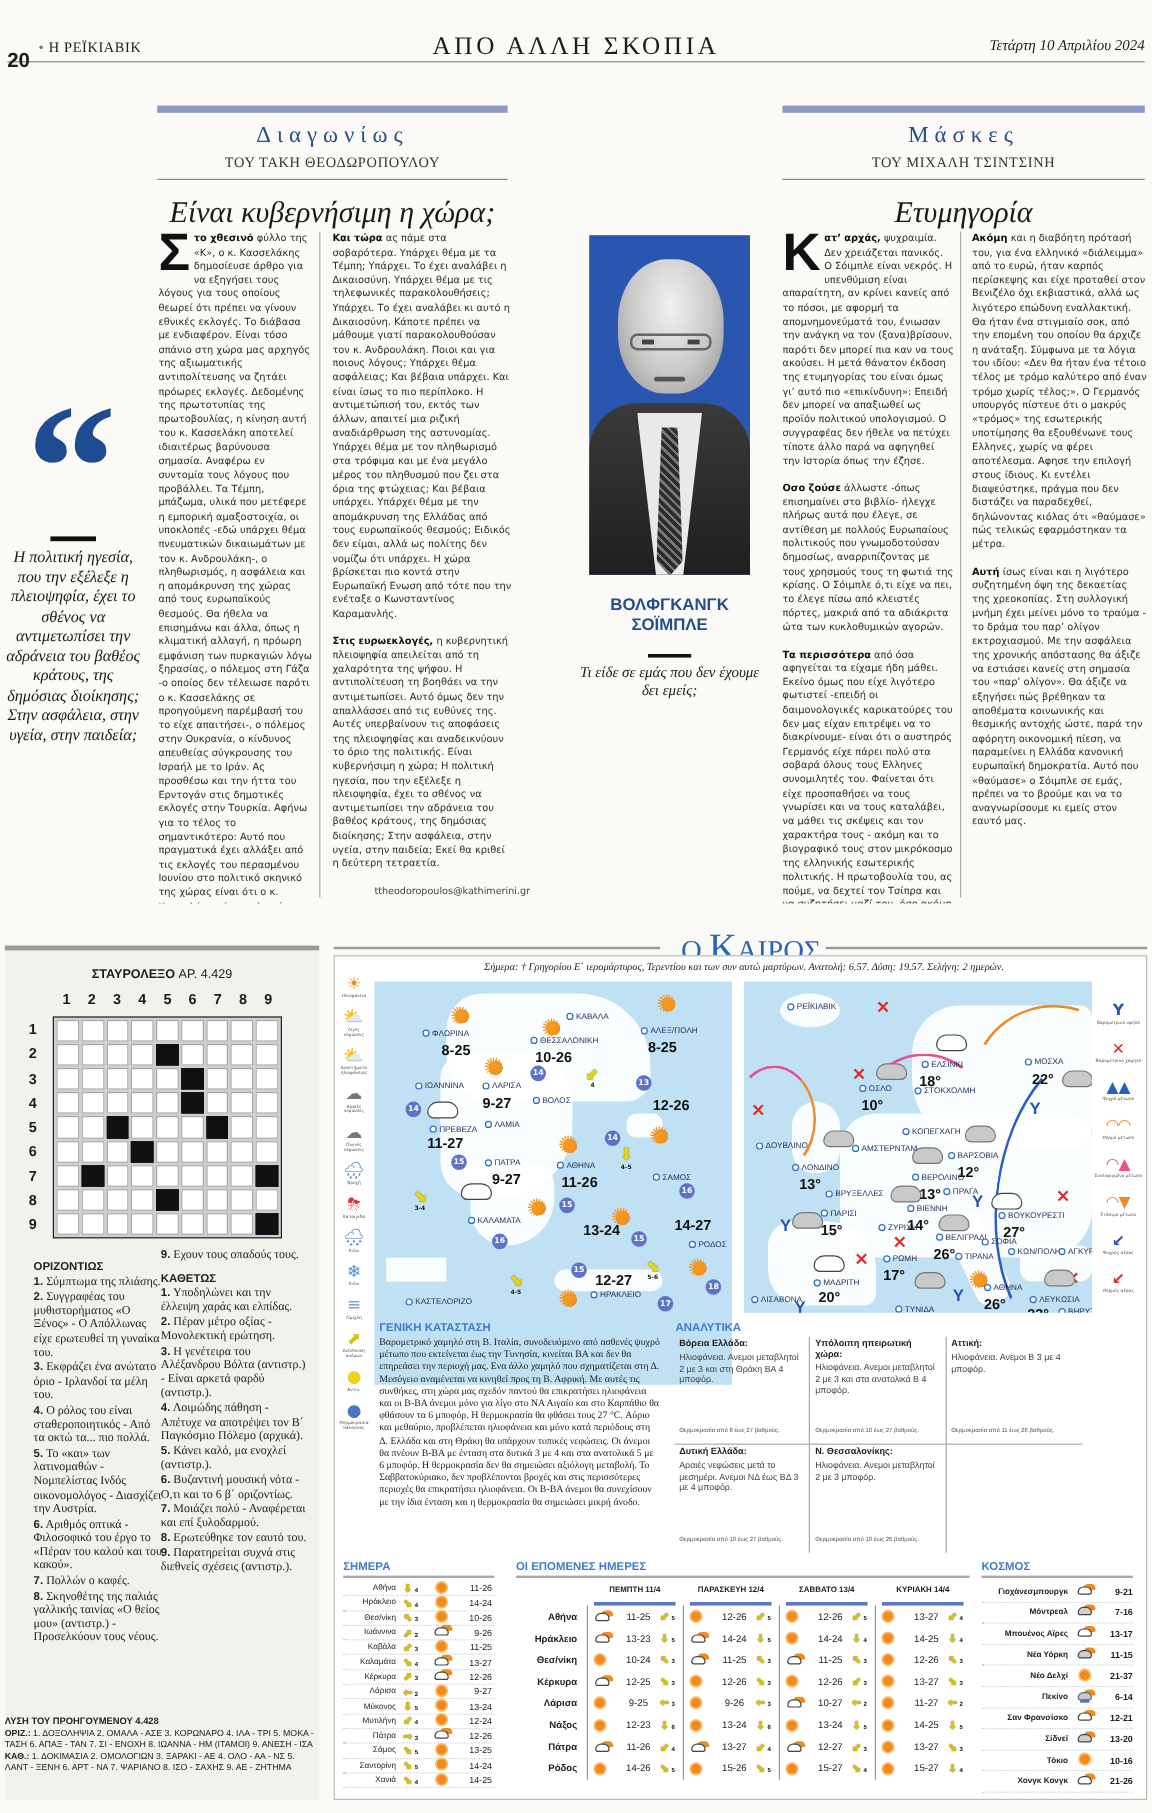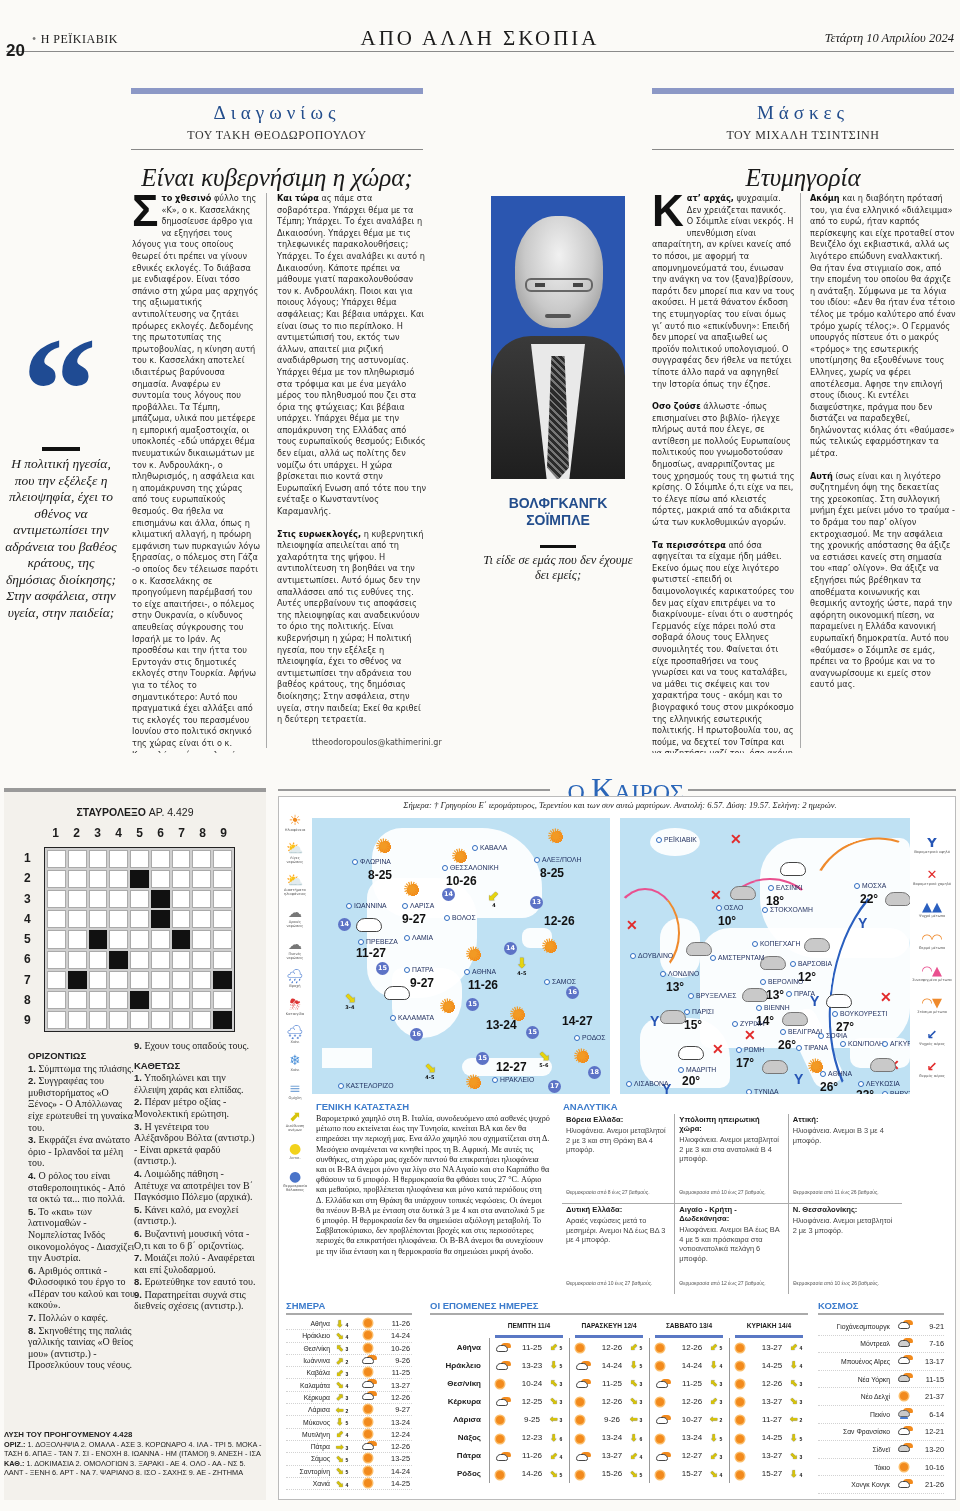--- a/index.html
+++ b/index.html
@@ -69,21 +69,21 @@
   .wx-frame { position: absolute; left: 278px; top: 796px; width: 678px; height: 704px; border: 1px solid #bbb; background: #fff; }
   .wx-toprule { position: absolute; top: 789px; height: 2px; background: #999; }
   .wx-title { position: absolute; left: 554px; top: 771px; width: 130px; text-align: right; font-family: "Liberation Serif", serif; font-size: 24px; color: #2b66b8; background: #fbfaf7; }
   .wx-title .big { font-size: 32px; }
   .wx-today-line { position: absolute; left: 300px; top: 800px; width: 640px; text-align: center; font-family: "Liberation Serif", serif; font-style: italic; font-size: 8.6px; color: #222; }
   .legend-l { position: absolute; left: 282px; top: 812px; width: 26px; }
   .legend-r { position: absolute; left: 912px; top: 836px; width: 40px; }
   .leg-item { text-align: center; margin-bottom: 8px; }
   .leg-item .lbl { font-size: 3.6px; line-height: 4px; color: #555; }
   .map { position: absolute; background: #bfe1f3; overflow: hidden; }
-  .map.gr { left: 312px; top: 818px; width: 298px; height: 276px; }
+  .map.gr { left: 312px; top: 818px; width: 298px; height: 336px; }
   .map.eu { left: 620px; top: 818px; width: 290px; height: 276px; }
   .land { position: absolute; background: #fff; opacity: 0.92; }
   .city { position: absolute; font-family: "Liberation Sans", sans-serif; font-size: 6.8px; color: #1b2a5a; white-space: nowrap; }
   .city::before { content: ""; display: inline-block; width: 4px; height: 4px; border: 1px solid #2f6cc0; border-radius: 50%; margin-right: 2px; vertical-align: middle; background: #fff; }
   .temp { position: absolute; font-family: "Liberation Sans", sans-serif; font-weight: bold; font-size: 12px; color: #111; white-space: nowrap; }
   .sea { position: absolute; width: 13px; height: 13px; border-radius: 50%; background: #5d73c6; color: #fff; font-size: 6.5px; font-weight: bold; text-align: center; line-height: 13px; }
   .sun { position: absolute; width: 18px; height: 18px; border-radius: 50%; background: radial-gradient(circle, #f28a1c 45%, transparent 47%); }
   .sun::before { content: "✺"; position: absolute; left: -1px; top: -4px; font-size: 20px; color: #f29a24; line-height: 24px; }
   .cloud { position: absolute; width: 26px; height: 14px; background: #fff; border: 1.2px solid #444; border-radius: 10px 10px 6px 6px; }
   .cloud.gray { background: #c9c9c9; border-color: #777; }
@@ -119,21 +119,21 @@
   .next-tbl { position: absolute; left: 425px; top: 1318px; width: 384px; font-family: "Liberation Sans", sans-serif; }
   .next-head { display: grid; grid-template-columns: 64px repeat(4, 80px); height: 20px; }
   .next-head .d { text-align: center; font-size: 6.6px; font-weight: bold; padding-top: 4px; border-bottom: 3px solid #5a78c4; margin: 0 6px; border-left: none; }
   .next-row { display: grid; grid-template-columns: 64px repeat(4, 80px); height: 18.1px; align-items: center; }
   .next-row .n { text-align: right; padding-right: 8px; font-weight: bold; font-size: 8px; color: #222; }
   .next-row .c { display: grid; grid-template-columns: 18px 36px 26px; align-items: center; border-left: 1px solid #999; padding-left: 6px; height: 100%; }
   .next-row .c .t { font-size: 8px; text-align: center; }
   .next-row .c .a { font-size: 9px; }
 
   .world-tbl { position: absolute; left: 818px; top: 1318px; width: 126px; font-family: "Liberation Sans", sans-serif; font-size: 6.8px; }
-  .world-tbl .r { display: grid; grid-template-columns: 76px 20px 30px; height: 17.6px; align-items: center; border-bottom: 1px dotted #d2d2d2; }
+  .world-tbl .r { display: grid; grid-template-columns: 76px 20px 30px; height: 17.6px; align-items: center; border-bottom: 1px dotted #d2d2d2; font-weight: bold; }
   .world-tbl .n { text-align: right; padding-right: 4px; color: #222; }
   .world-tbl .t { text-align: right; font-size: 7.4px; }
 </style>
 </head>
 <body>
 
 <div class="masthead">
   <span class="pg">20</span>
   <span class="paper"><span class="dot">•</span><span>Η ΡΕΪΚΙΑΒΙΚ</span></span>
   <span class="section">ΑΠΟ ΑΛΛΗ ΣΚΟΠΙΑ</span>
@@ -602,25 +602,20 @@
       <div class="h">Αττική:</div>
       <div class="t">Ηλιοφάνεια. Ανεμοι Β 3 με 4 μποφόρ.</div>
       <div class="f">Θερμοκρασία από 11 έως 26 βαθμούς.</div>
     </div>
     <div class="an-cell">
       <div class="h">Δυτική Ελλάδα:</div>
       <div class="t">Αραιές νεφώσεις μετά το μεσημέρι. Ανεμοι ΝΔ έως ΒΔ 3 με 4 μποφόρ.</div>
       <div class="f">Θερμοκρασία από 10 έως 27 βαθμούς.</div>
     </div>
     <div class="an-cell">
-      <div class="h">Αιγαίο - Κρήτη - Δωδεκάνησα:</div>
-      <div class="t">Ηλιοφάνεια. Ανεμοι ΒΑ έως ΒΑ 4 με 5 και πρόσκαιρα στα νοτιοανατολικά πελάγη 6 μποφόρ.</div>
-      <div class="f">Θερμοκρασία από 12 έως 27 βαθμούς.</div>
-    </div>
-    <div class="an-cell">
       <div class="h">Ν. Θεσσαλονίκης:</div>
       <div class="t">Ηλιοφάνεια. Ανεμοι μεταβλητοί 2 με 3 μποφόρ.</div>
       <div class="f">Θερμοκρασία από 10 έως 26 βαθμούς.</div>
     </div>
   </div>
 
 <div class="wx-sec-title" style="left:286px; top:1300px;">ΣΗΜΕΡΑ</div>
 <div class="tbl-title-rule" style="left:286px; top:1313px; width:126px;"></div>
 <div class="today-tbl" id="today-tbl">
     <div class="r">

